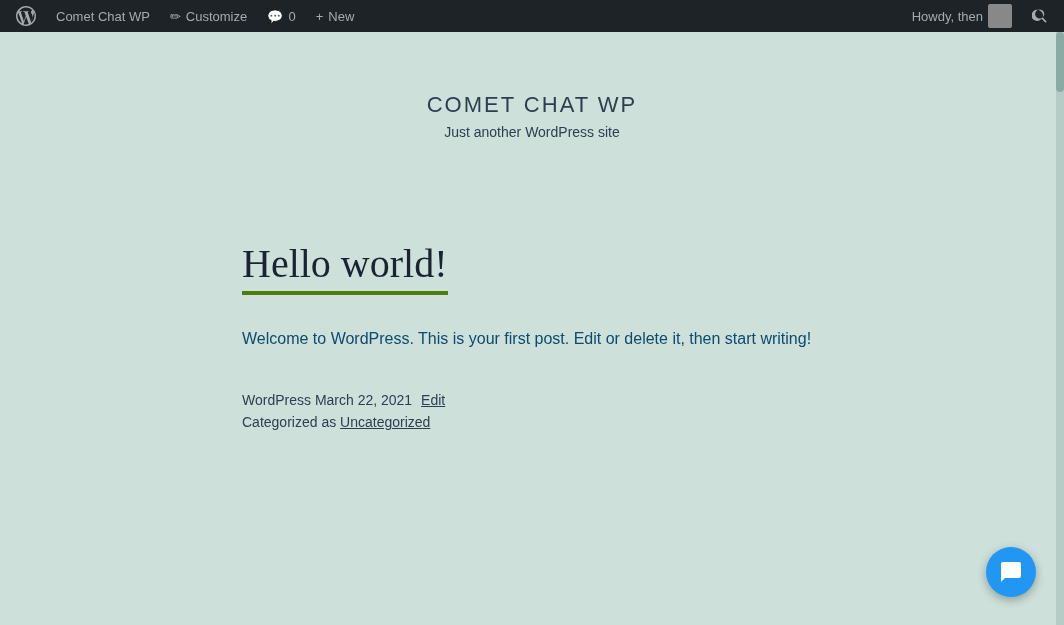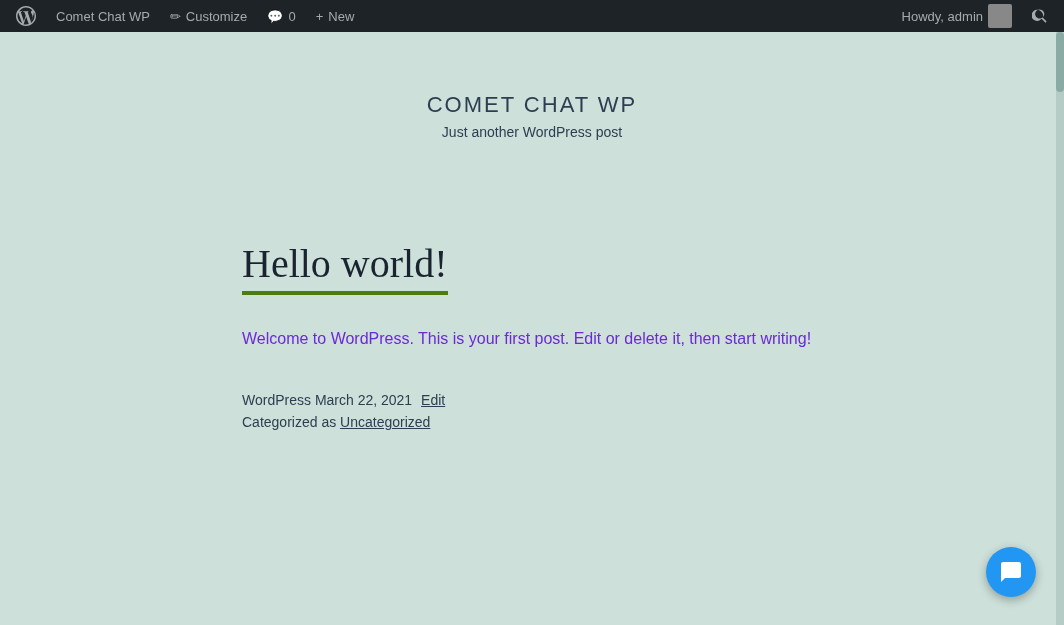--- a/index.html
+++ b/index.html
@@ -102,21 +102,21 @@
       border-bottom: 4px solid #4d7c0f;
       padding-bottom: 4px;
       display: inline-block;
       margin-bottom: 30px;
       text-decoration: none;
     }
     .post-content {
       font-family: -apple-system, BlinkMacSystemFont, 'Segoe UI', sans-serif;
       font-size: 16px;
       line-height: 1.7;
-      color: #6d28d9;
+      color: #0c4a6e;
       margin-bottom: 40px;
     }
     .post-meta {
       font-family: -apple-system, BlinkMacSystemFont, 'Segoe UI', sans-serif;
       font-size: 14px;
       color: #2c3e50;
     }
     .post-meta a {
       color: #2c3e50;
       margin-top: 28px;
@@ -192,36 +192,36 @@
     <span>0</span>
   </a>
 
   <a class="admin-bar-item" href="#">
     <span>+</span>
     <span>New</span>
   </a>
 
   <div class="admin-bar-right">
     <a class="admin-bar-item" href="#">
-      <span>Howdy, admin</span>
+      <span>Howdy, then</span>
       <span class="admin-avatar"></span>
     </a>
     <div class="search-icon-btn">
       <svg width="16" height="16" viewBox="0 0 20 20" fill="currentColor">
         <path d="M13.5 12l4.8 4.8-1.5 1.5L12 13.5A7 7 0 1112 5a7 7 0 011.5 7zm-2.12.88A5 5 0 107.88 2.12a5 5 0 003.5 10.76z"></path>
       </svg>
     </div>
   </div>
 </div>
 
 <div class="site-content">
 
   <header class="site-header">
     <h1 class="site-title">COMET CHAT WP</h1>
-    <p class="site-tagline">Just another WordPress post</p>
+    <p class="site-tagline">Just another WordPress site</p>
   </header>
 
   <article class="post-container">
     <a class="post-title" href="#">Hello world!</a>
     <p class="post-content">Welcome to WordPress. This is your first post. Edit or delete it, then start writing!</p>
     <div class="post-meta">
       <span>WordPress</span>
       <span>March 22, 2021</span>
       <a href="#" class="edit-link">Edit</a>
     </div>

